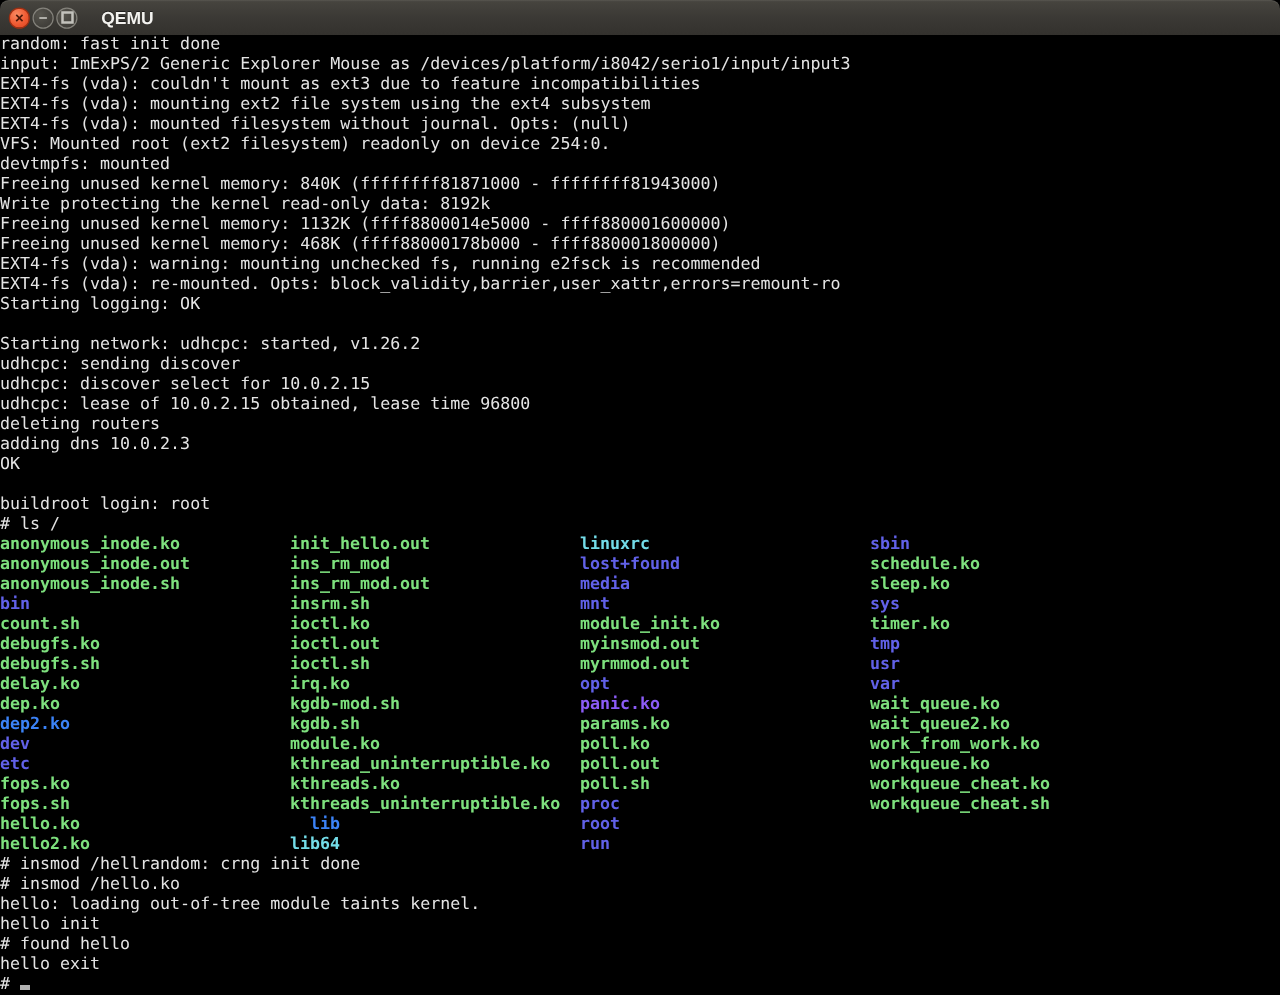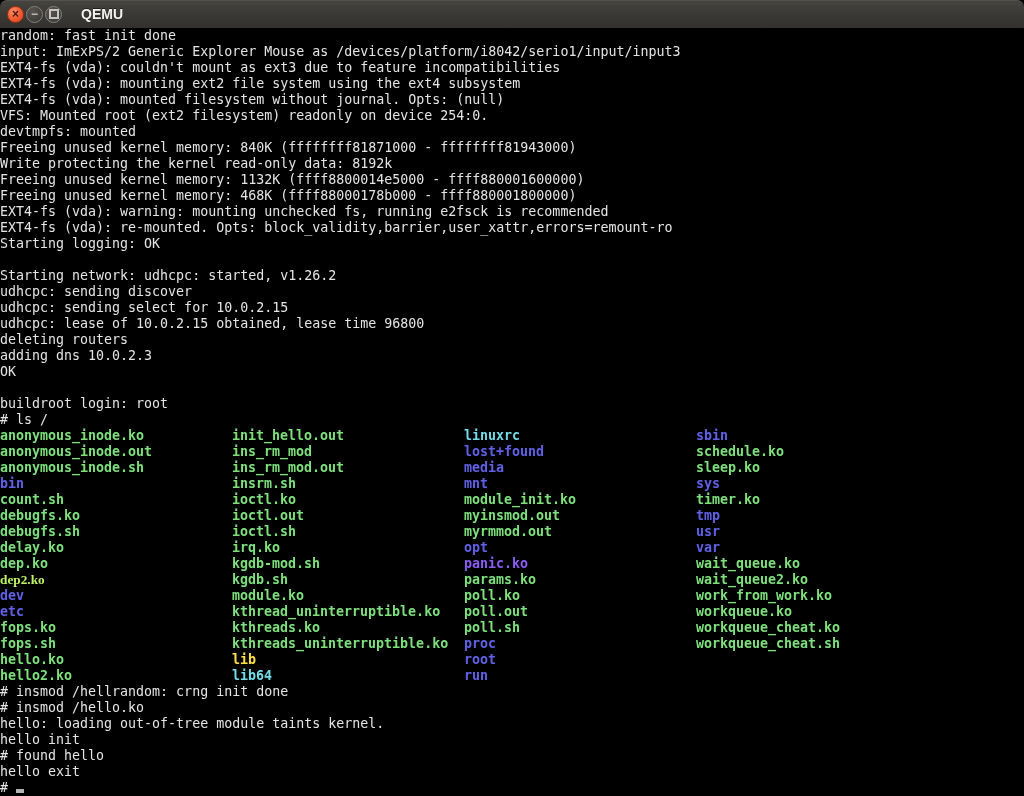--- a/index.html
+++ b/index.html
@@ -117,59 +117,59 @@
       <div class="tline" style="top: 96px; color: rgb(228, 228, 228);">devtmpfs: mounted</div>
       <div class="tline" style="top: 112px; color: rgb(228, 228, 228);">Freeing unused kernel memory: 840K (ffffffff81871000 - ffffffff81943000)</div>
       <div class="tline" style="top: 128px; color: rgb(228, 228, 228);">Write protecting the kernel read-only data: 8192k</div>
       <div class="tline" style="top: 144px; color: rgb(228, 228, 228);">Freeing unused kernel memory: 1132K (ffff8800014e5000 - ffff880001600000)</div>
       <div class="tline" style="top: 160px; color: rgb(228, 228, 228);">Freeing unused kernel memory: 468K (ffff88000178b000 - ffff880001800000)</div>
       <div class="tline" style="top: 176px; color: rgb(228, 228, 228);">EXT4-fs (vda): warning: mounting unchecked fs, running e2fsck is recommended</div>
       <div class="tline" style="top: 192px; color: rgb(228, 228, 228);">EXT4-fs (vda): re-mounted. Opts: block_validity,barrier,user_xattr,errors=remount-ro</div>
       <div class="tline" style="top: 208px; color: rgb(228, 228, 228);">Starting logging: OK</div>
       <div class="tline" style="top: 240px; color: rgb(228, 228, 228);">Starting network: udhcpc: started, v1.26.2</div>
       <div class="tline" style="top: 256px; color: rgb(228, 228, 228);">udhcpc: sending discover</div>
-      <div class="tline" style="top: 272px; color: rgb(228, 228, 228);">udhcpc: sending select for 10.0.2.15</div>
+      <div class="tline" style="top: 272px; color: rgb(228, 228, 228);">udhcpc: discover select for 10.0.2.15</div>
       <div class="tline" style="top: 288px; color: rgb(228, 228, 228);">udhcpc: lease of 10.0.2.15 obtained, lease time 96800</div>
       <div class="tline" style="top: 304px; color: rgb(228, 228, 228);">deleting routers</div>
       <div class="tline" style="top: 320px; color: rgb(228, 228, 228);">adding dns 10.0.2.3</div>
       <div class="tline" style="top: 336px; color: rgb(228, 228, 228);">OK</div>
       <div class="tline" style="top: 352px; color: rgb(228, 228, 228);"></div>
       <div class="tline" style="top: 368px; color: rgb(228, 228, 228);">buildroot login: root</div>
       <div class="tline" style="top: 384px; color: rgb(228, 228, 228);"># ls /</div>
       <div class="ls-entry" style="left: 0px; top: 400px; color: rgb(125, 224, 125);">anonymous_inode.ko</div>
       <div class="ls-entry" style="left: 0px; top: 416px; color: rgb(125, 224, 125);">anonymous_inode.out</div>
       <div class="ls-entry" style="left: 0px; top: 432px; color: rgb(125, 224, 125);">anonymous_inode.sh</div>
       <div class="ls-entry" style="left: 0px; top: 448px; color: rgb(97, 97, 232);">bin</div>
       <div class="ls-entry" style="left: 0px; top: 464px; color: rgb(125, 224, 125);">count.sh</div>
       <div class="ls-entry" style="left: 0px; top: 480px; color: rgb(125, 224, 125);">debugfs.ko</div>
       <div class="ls-entry" style="left: 0px; top: 496px; color: rgb(125, 224, 125);">debugfs.sh</div>
       <div class="ls-entry" style="left: 0px; top: 512px; color: rgb(125, 224, 125);">delay.ko</div>
       <div class="ls-entry" style="left: 0px; top: 528px; color: rgb(125, 224, 125);">dep.ko</div>
-      <div class="ls-entry" style="left: 0px; top: 544px; color: #bef264; font-family: Liberation Serif, serif;">dep2.ko</div>
+      <div class="ls-entry" style="left: 0px; top: 544px; color: #3b82f6;">dep2.ko</div>
       <div class="ls-entry" style="left: 0px; top: 560px; color: rgb(97, 97, 232);">dev</div>
       <div class="ls-entry" style="left: 0px; top: 576px; color: rgb(97, 97, 232);">etc</div>
       <div class="ls-entry" style="left: 0px; top: 592px; color: rgb(125, 224, 125);">fops.ko</div>
       <div class="ls-entry" style="left: 0px; top: 608px; color: rgb(125, 224, 125);">fops.sh</div>
       <div class="ls-entry" style="left: 0px; top: 624px; color: rgb(125, 224, 125);">hello.ko</div>
       <div class="ls-entry" style="left: 0px; top: 640px; color: rgb(125, 224, 125);">hello2.ko</div>
       <div class="ls-entry" style="left: 232px; top: 400px; color: rgb(125, 224, 125);">init_hello.out</div>
       <div class="ls-entry" style="left: 232px; top: 416px; color: rgb(125, 224, 125);">ins_rm_mod</div>
       <div class="ls-entry" style="left: 232px; top: 432px; color: rgb(125, 224, 125);">ins_rm_mod.out</div>
       <div class="ls-entry" style="left: 232px; top: 448px; color: rgb(125, 224, 125);">insrm.sh</div>
       <div class="ls-entry" style="left: 232px; top: 464px; color: rgb(125, 224, 125);">ioctl.ko</div>
       <div class="ls-entry" style="left: 232px; top: 480px; color: rgb(125, 224, 125);">ioctl.out</div>
       <div class="ls-entry" style="left: 232px; top: 496px; color: rgb(125, 224, 125);">ioctl.sh</div>
       <div class="ls-entry" style="left: 232px; top: 512px; color: rgb(125, 224, 125);">irq.ko</div>
       <div class="ls-entry" style="left: 232px; top: 528px; color: rgb(125, 224, 125);">kgdb-mod.sh</div>
       <div class="ls-entry" style="left: 232px; top: 544px; color: rgb(125, 224, 125);">kgdb.sh</div>
       <div class="ls-entry" style="left: 232px; top: 560px; color: rgb(125, 224, 125);">module.ko</div>
       <div class="ls-entry" style="left: 232px; top: 576px; color: rgb(125, 224, 125);">kthread_uninterruptible.ko</div>
       <div class="ls-entry" style="left: 232px; top: 592px; color: rgb(125, 224, 125);">kthreads.ko</div>
       <div class="ls-entry" style="left: 232px; top: 608px; color: rgb(125, 224, 125);">kthreads_uninterruptible.ko</div>
-      <div class="ls-entry" style="left: 232px; top: 624px; color: #fde047;">lib</div>
+      <div class="ls-entry" style="left: 248px; top: 624px; color: #3b82f6;">lib</div>
       <div class="ls-entry" style="left: 232px; top: 640px; color: rgb(115, 220, 232);">lib64</div>
       <div class="ls-entry" style="left: 464px; top: 400px; color: rgb(115, 220, 232);">linuxrc</div>
       <div class="ls-entry" style="left: 464px; top: 416px; color: rgb(97, 97, 232);">lost+found</div>
       <div class="ls-entry" style="left: 464px; top: 432px; color: rgb(97, 97, 232);">media</div>
       <div class="ls-entry" style="left: 464px; top: 448px; color: rgb(97, 97, 232);">mnt</div>
       <div class="ls-entry" style="left: 464px; top: 464px; color: rgb(125, 224, 125);">module_init.ko</div>
       <div class="ls-entry" style="left: 464px; top: 480px; color: rgb(125, 224, 125);">myinsmod.out</div>
       <div class="ls-entry" style="left: 464px; top: 496px; color: rgb(125, 224, 125);">myrmmod.out</div>
       <div class="ls-entry" style="left: 464px; top: 512px; color: rgb(97, 97, 232);">opt</div>
       <div class="ls-entry" style="left: 464px; top: 528px; color: #8b5cf6;">panic.ko</div>

